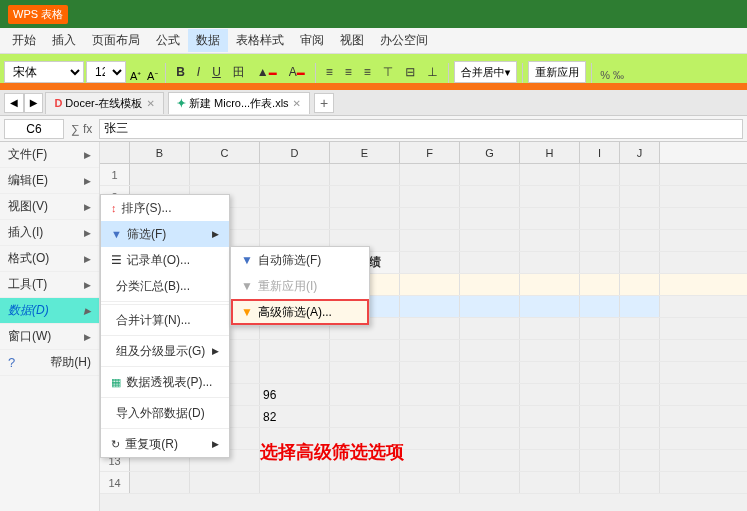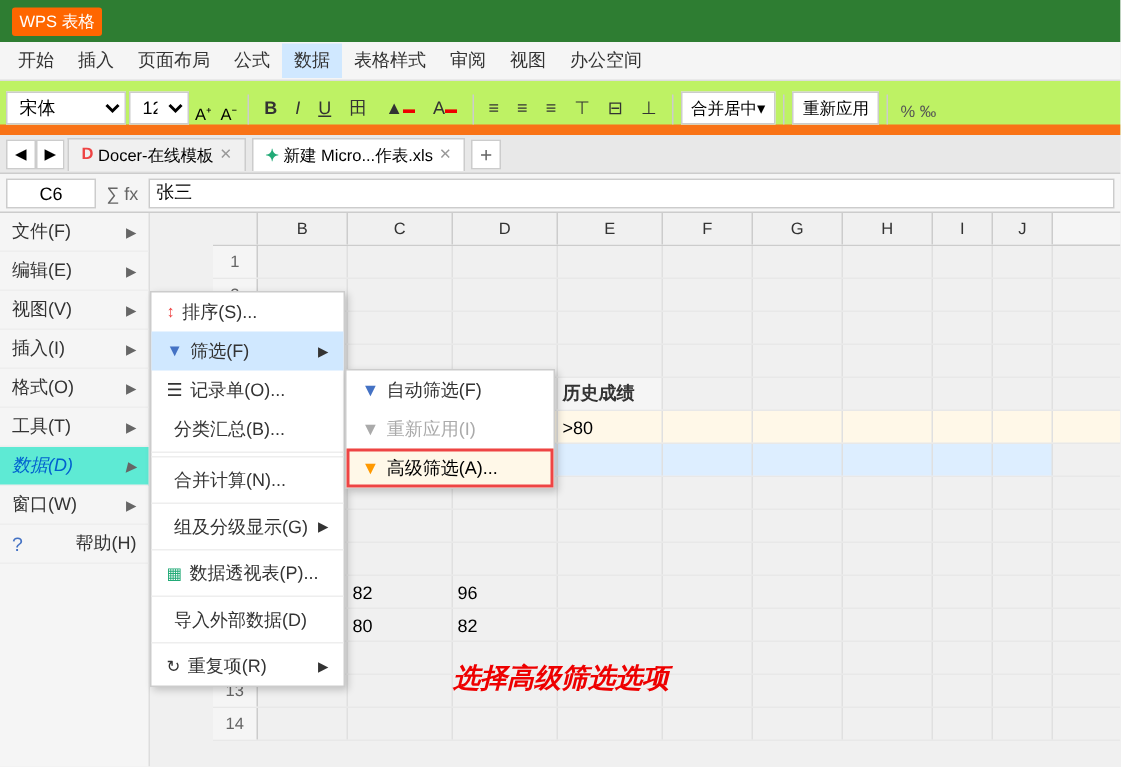--- a/index.html
+++ b/index.html
@@ -200,21 +200,20 @@
       height: 20px;
       font-size: 12px;
       padding: 1px 4px;
     }
 
     
     .spreadsheet-area {
       display: flex;
       height: calc(511px - 28px - 26px - 36px - 26px - 26px);
       position: relative;
-      gap: 42px;
     }
 
     
     .left-menu {
       width: 100px;
       background: #f5f5f5;
       border-right: 1px solid #ddd;
       font-size: 12px;
       position: relative;
       z-index: 10;
@@ -337,21 +336,20 @@
 
     .annotation-text {
       position: absolute;
       bottom: 30px;
       left: 160px;
       font-size: 18px;
       font-weight: bold;
       color: #e00;
       pointer-events: none;
       z-index: 5;
-      font-style: italic;
     }
 
     
     .row-active .row-num { background: #4472c4; color: white; }
     .row-active .cell { background: #ddeeff; }
   </style>
 </head>
 <body>
 
 <div class="title-bar">

